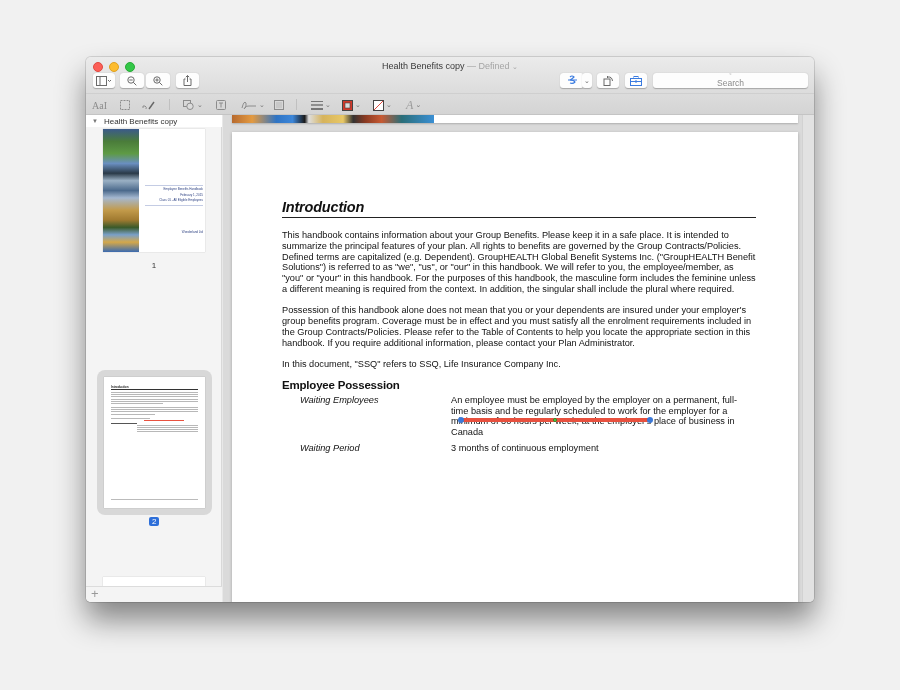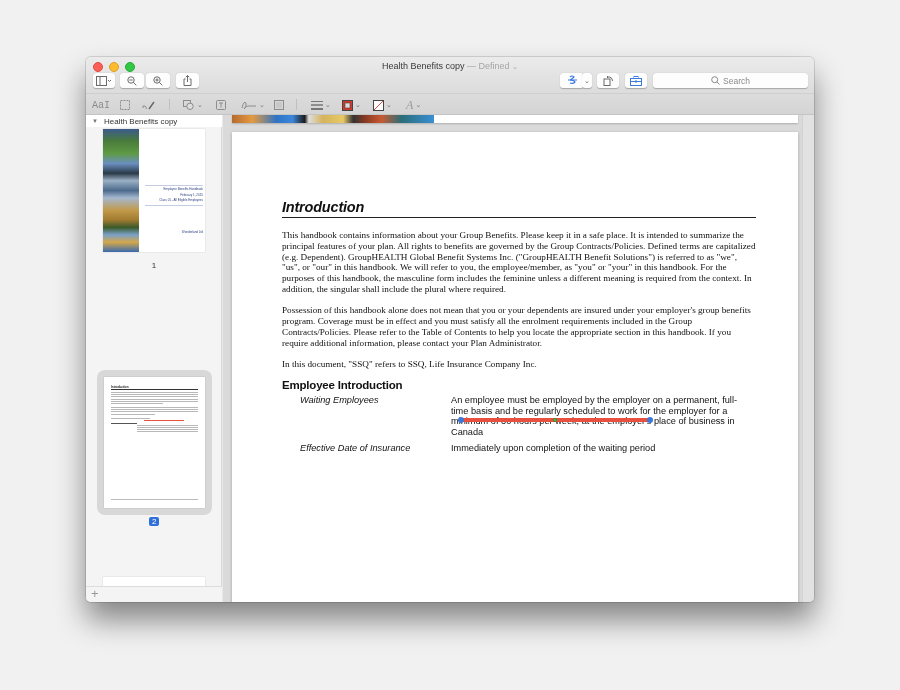--- a/index.html
+++ b/index.html
@@ -24,21 +24,21 @@
     .win-title .edited { color: #a5a5a5; }
 
     .tb-btn {
       position: absolute; top: 16px; height: 15px; background: #fdfdfd; border-radius: 3px;
       box-shadow: 0 0.5px 1px rgba(0,0,0,0.25); display: flex; align-items: center; justify-content: center;
       color: #6a6a6a; font-size: 9px;
     }
     .search-box {
       position: absolute; top: 16px; left: 567px; width: 155px; height: 15px; background: #fdfdfd; border-radius: 3px;
       box-shadow: 0 0.5px 1px rgba(0,0,0,0.25); display: flex; align-items: center; justify-content: center; gap: 3px;
-      font-size: 8.5px; color: #8a8a8a;
+      font-size: 8.5px; color: #8a8a8a; flex-direction: column;
     }
 
     .markupbar {
       position: absolute; left: 0; top: 36px; width: 100%; height: 22px;
       background: linear-gradient(#dcdcdc, #d4d4d4); border-top: 1px solid #cfcfcf; border-bottom: 1px solid #c4c4c4;
     }
     .mk { position: absolute; top: 4px; height: 14px; display: flex; align-items: center; color: #8c8c8c; font-size: 10px; }
     .mk .chev { font-size: 7px; margin-left: 2px; color: #777; }
     .mk-sep { position: absolute; top: 5px; width: 1px; height: 11px; background: #c0c0c0; }
 
@@ -56,21 +56,21 @@
 
     .content { position: absolute; left: 137px; top: 58px; width: 591px; height: 487px; background: #dadada; overflow: hidden; }
     .page-prev { position: absolute; left: 9px; top: 0; width: 566px; height: 8px; background: #fff; box-shadow: 0 1px 2px rgba(0,0,0,0.2); }
     .page-prev .strip { position: absolute; left: 0; top: 0; width: 202px; height: 8px;
       background: linear-gradient(90deg,#b76a2e 0%,#e39a41 10%,#2f74c4 22%,#3c86d9 30%,#1a1a1a 36%,#dedede 38%,#d6b35c 45%,#e8c866 55%,#333 60%,#8a3a22 66%,#c75a33 74%,#2a6e78 84%,#3a8fd4 100%); }
     .page { position: absolute; left: 9px; top: 17px; width: 566px; height: 480px; background: #fff; box-shadow: 0 1px 3px rgba(0,0,0,0.25); }
     .scroll-gutter { position: absolute; right: 0; top: 0; width: 12px; height: 100%; background: #e2e2e2; border-left: 1px solid #d2d2d2; }
 
     .doc { position: absolute; left: 50px; top: 67px; width: 474px; color: #111; font-size: 9.2px; line-height: 10.8px; }
     .doc h1 { font-size: 14.5px; font-style: italic; font-weight: bold; line-height: 17px; padding-bottom: 1px; border-bottom: 1.5px solid #222; margin-bottom: 12px; letter-spacing: -0.2px; }
-    .doc p { margin-bottom: 10.5px; font-family: Liberation Serif, serif; }
+    .doc p { margin-bottom: 10.5px; }
     .doc h2 { font-size: 11.5px; font-weight: bold; line-height: 14px; margin-top: 6px; margin-bottom: 3px; letter-spacing: -0.2px; }
     .elig-row { display: flex; margin-bottom: 5px; }
     .elig-label { width: 169px; padding-left: 18px; font-style: italic; }
     .elig-val { width: 300px; }
 
     .annot-line { position: absolute; left: 229px; top: 286px; width: 190px; height: 4px; background: #e8513f; }
     .annot-dot { position: absolute; width: 6px; height: 6px; border-radius: 50%; background: #3b79d8; top: 285px; }
     .annot-mid { position: absolute; width: 4px; height: 4px; border-radius: 50%; background: #5cd14a; top: 286px; left: 321px; border: 0.5px solid #2e8a26; }
 
     .mini-line { height: 1px; background: #b8b8b8; margin-bottom: 1.2px; }
@@ -148,21 +148,21 @@
     <div class="search-box">
       <svg width="9" height="9" viewBox="0 0 9 9">
           <circle cx="3.7" cy="3.7" r="3" fill="none" stroke="#8a8a8a"></circle>
           <line x1="5.9" y1="5.9" x2="8.5" y2="8.5" stroke="#8a8a8a"></line>
         </svg>
       <span>Search</span>
     </div>
   </div>
 
   <div class="markupbar">
-    <div class="mk" style="left:6px;font-family:Liberation Mono, monospace;font-size:10px;">
+    <div class="mk" style="left:6px;font-family:Liberation Serif, serif;font-size:10px;">
         <span>AaI</span>
       </div>
     <div class="mk" style="left:34px;">
       <svg width="10" height="10" viewBox="0 0 10 10">
           <rect x="0.5" y="0.5" width="9" height="9" fill="none" stroke="#8c8c8c" stroke-dasharray="2 1"></rect>
         </svg>
     </div>
     <div class="mk" style="left:56px;">
       <svg width="14" height="10" viewBox="0 0 14 10">
           <path d="M1 8 Q0 5 3 6 Q5 7 4 9" fill="none" stroke="#8c8c8c"></path>
@@ -281,28 +281,28 @@
     <div class="page-prev">
       <div class="strip"></div>
     </div>
 
     <div class="page">
       <div class="doc">
         <h1>Introduction</h1>
         <p>This handbook contains information about your Group Benefits.  Please keep it in a safe place.  It is intended to summarize the principal features of your plan.  All rights to benefits are governed by the Group Contracts/Policies.  Defined terms are capitalized (e.g. Dependent).  GroupHEALTH Global Benefit Systems Inc. ("GroupHEALTH Benefit Solutions") is referred to as "we", "us", or "our" in this handbook.  We will refer to you, the employee/member, as "you" or "your" in this handbook.  For the purposes of this handbook, the masculine form includes the feminine unless a different meaning is required from the context.  In addition, the singular shall include the plural where required.</p>
         <p>Possession of this handbook alone does not mean that you or your dependents are insured under your employer's group benefits program.  Coverage must be in effect and you must satisfy all the enrolment requirements included in the Group Contracts/Policies.  Please refer to the Table of Contents to help you locate the appropriate section in this handbook.  If you require additional information, please contact your Plan Administrator.</p>
         <p style="margin-bottom:8px;">In this document, "SSQ" refers to SSQ, Life Insurance Company Inc.</p>
-        <h2>Employee Introduction</h2>
+        <h2>Employee Possession</h2>
         <div class="elig-row">
           <div class="elig-label">Waiting Employees</div>
           <div class="elig-val">An employee must be employed by the employer on a permanent, full-time basis and be regularly scheduled to work for the employer for a minimum of 30 hours per week, at the employer's place of business in Canada</div>
         </div>
         <div class="elig-row">
-          <div class="elig-label">Effective Date of Insurance</div>
-          <div class="elig-val">Immediately upon completion of the waiting period</div>
+          <div class="elig-label">Waiting Period</div>
+          <div class="elig-val">3 months of continuous employment</div>
         </div>
       </div>
 
       <div class="annot-line"></div>
       <div class="annot-dot" style="left:226px;"></div>
       <div class="annot-dot" style="left:415px;"></div>
       <div class="annot-mid"></div>
     </div>
 
     <div class="scroll-gutter"></div>

